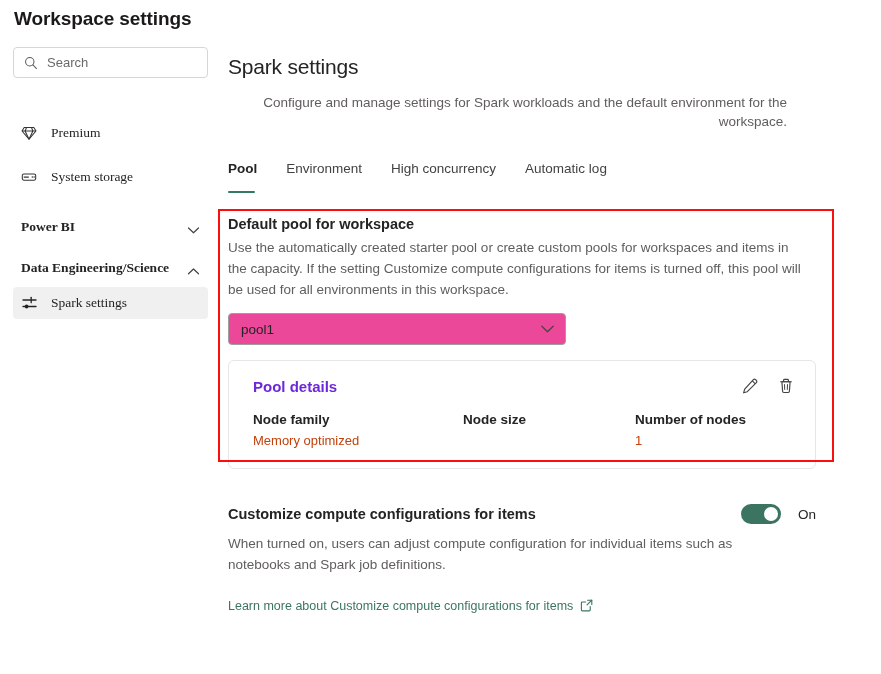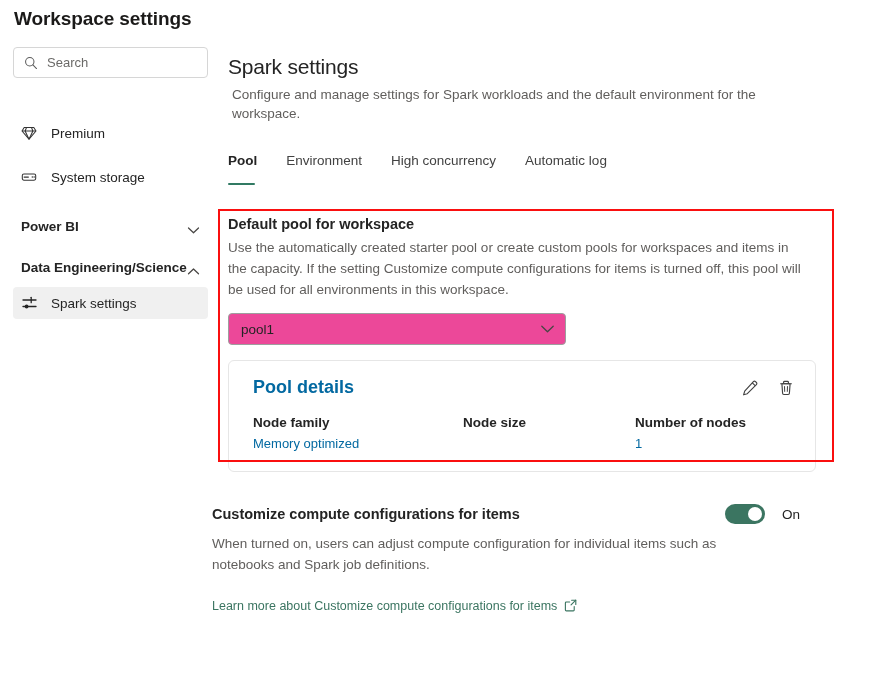--- a/index.html
+++ b/index.html
@@ -44,21 +44,21 @@
     border: none; outline: none;
     font-family: "Liberation Sans", sans-serif;
     font-size: 13px;
     color: #605e5c;
     background: transparent;
     width: 100%;
     padding: 0;
   }
   .search-input::placeholder { color: #6b6a68; }
 
-  .nav { margin-top: 25px; }
+  .nav { margin-top: 25px; font-family: Liberation Serif, serif; }
   .nav-item {
     display: flex; align-items: center;
     height: 32px;
     margin: 0 10px 0 13px;
     padding: 0 8px;
     border-radius: 4px;
     font-size: 13.5px;
     color: #242424;
   }
   .nav-item .ico { width: 22px; display: flex; align-items: center; flex: 0 0 auto; }
@@ -102,21 +102,22 @@
     font-size: 21px; font-weight: normal;
     color: #242424;
     margin: 0 0 6px 0;
     letter-spacing: -0.2px;
   }
   .main-desc {
     font-size: 13.5px;
     color: #605e5c;
     line-height: 19px;
     max-width: 545px;
-    margin: 4px;
+    margin: 14px;
+    text-align: right;
   }
 
   
   .tabs {
     display: flex;
     margin-top: 30px;
     height: 32px;
   }
   .tab {
     position: relative;
@@ -184,48 +185,48 @@
     border: 1px solid #e6e6e6;
     border-radius: 6px;
     background: #fff;
     padding: 16px 20px 20px 24px;
   }
   .pool-card-head {
     display: flex; align-items: center;
   }
   .pool-card-head .pc-title {
     flex: 1 1 auto;
-    font-size: 18px; font-weight: bold;
-    color: #0369a1;
+    font-size: 15px; font-weight: bold;
+    color: #6d28d9;
   }
   .pc-actions { display: flex; align-items: center; gap: 18px; }
   .pc-actions .act { display: flex; cursor: pointer; }
 
   .pool-grid {
     display: flex;
     margin-top: 17px;
   }
   .pool-col { flex: 0 0 auto; }
   .pool-col.c1 { width: 210px; }
   .pool-col.c2 { width: 172px; }
   .pool-col.c3 { width: 170px; }
   .pc-label {
     font-size: 13.5px; font-weight: bold;
     color: #242424;
     margin-bottom: 6px;
   }
   .pc-value {
     font-size: 13px;
-    color: #0369a1;
+    color: #c2410c;
   }
 
   
   .section-custom {
     position: absolute;
-    left: 212px; top: 504px;
+    left: 228px; top: 504px;
     width: 600px;
   }
   .cust-head {
     display: flex; align-items: center;
     width: 588px;
   }
   .cust-head .ch-title {
     flex: 1 1 auto;
     font-size: 14.5px; font-weight: bold;
     color: #242424;

